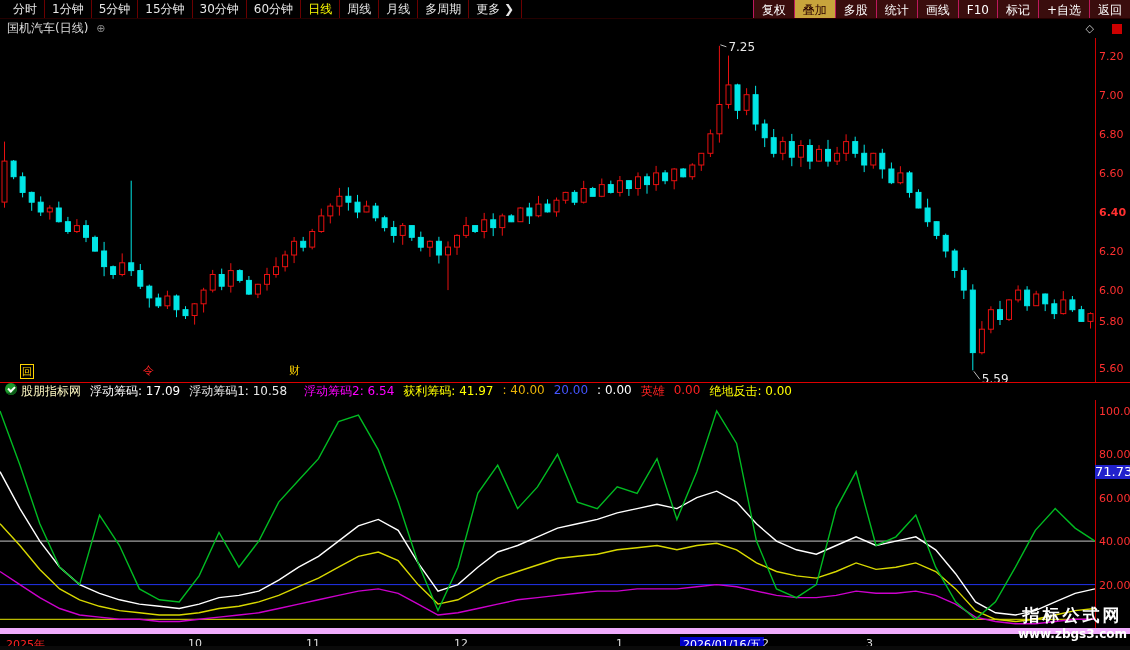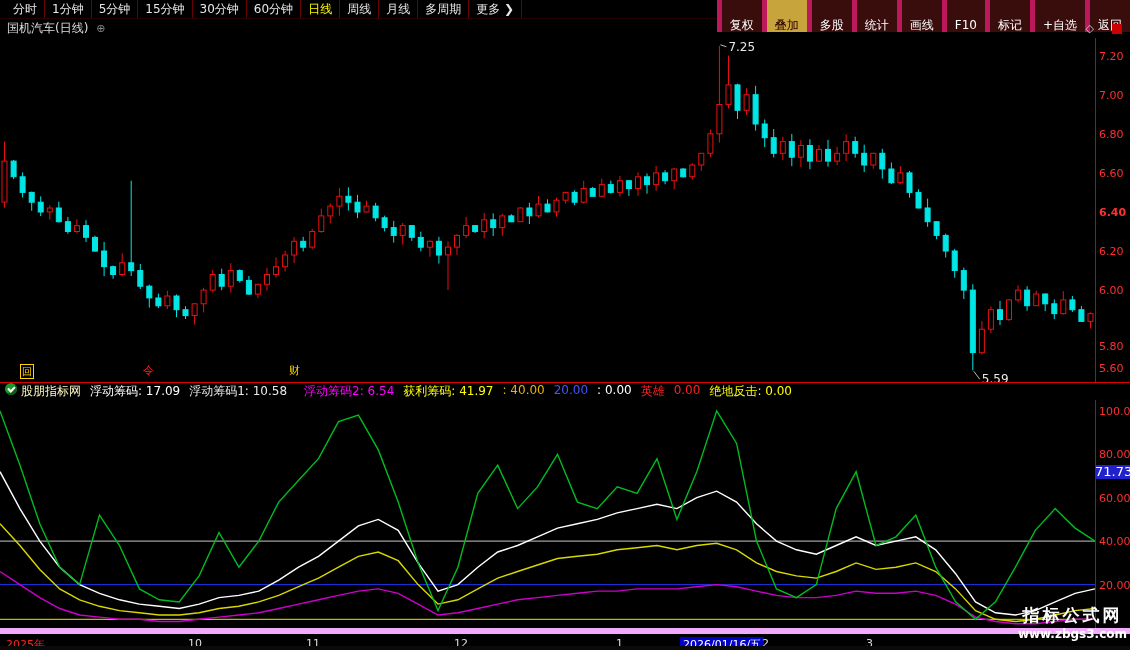--- a/index.html
+++ b/index.html
@@ -7,21 +7,21 @@
   body{width:1130px;height:650px;position:relative;overflow:hidden;
        font-family:"DejaVu Sans","Liberation Sans",sans-serif;color:#ccc}
   
   .menubar{position:absolute;top:0;left:0;width:1130px;height:19px;display:flex;
            justify-content:space-between;background:#000;font-size:12px;line-height:18px;
            border-bottom:1px solid #250000;z-index:5}
   .menu-left{display:flex;padding-left:6px}
   .menu-item{padding:0 7px;color:#e8e8e8;border-right:1px solid #6b0000;white-space:nowrap;cursor:default}
   .menu-item.active{color:#ffff00}
   .menu-right{display:flex}
-  .menu-btn{padding:16px 8px;background:#3a0d0d;color:#fff;border-left:5px solid #be185d;white-space:nowrap;cursor:default}
+  .menu-btn{padding:1px 8px;background:#3a0d0d;color:#fff;border-left:1px solid #be185d;white-space:nowrap;cursor:default}
   .menu-btn.active{background:#c8a43c;color:#2a0000}
   
   .titlebar{position:absolute;top:19px;left:0;width:1130px;height:19px;font-size:12px;
             line-height:19px;color:#ddd;padding-left:7px;z-index:5}
   .title-expand{color:#888;margin-left:4px;font-size:11px}
   .title-diamond{position:absolute;right:36px;top:0;color:#ccc;font-size:11px}
   .title-redbox{position:absolute;right:8px;top:5px;width:10px;height:10px;background:#cc0000}
   
   .chart-region{position:absolute;top:38px;left:0;width:1095px;height:344px;background:#000}
   .main-axis{position:absolute;top:38px;left:1095px;width:51px;height:344px;background:#000}
@@ -350,21 +350,21 @@
     </div>
 </div>
 <div class="main-axis">
     <span class="axis-label" style="top: 12px;">7.20</span>
     <span class="axis-label" style="top: 51px;">7.00</span>
     <span class="axis-label" style="top: 90px;">6.80</span>
     <span class="axis-label" style="top: 129px;">6.60</span>
     <span class="axis-label" style="top: 168px; font-weight: bold;">6.40</span>
     <span class="axis-label" style="top: 207px;">6.20</span>
     <span class="axis-label" style="top: 246px;">6.00</span>
-    <span class="axis-label" style="top: 302px; text-align: right;">5.80</span>
+    <span class="axis-label" style="top: 277px; text-align: right;">5.80</span>
     <span class="axis-label" style="top: 324px;">5.60</span>
   </div>
 <div class="v-line"></div>
 
 <div class="ind-header">
   <span class="logo-wrap">
     <span class="logo-icon"></span>
     <span>股朋指标网</span>
   </span>
   <span style="display:flex;gap:9px">

